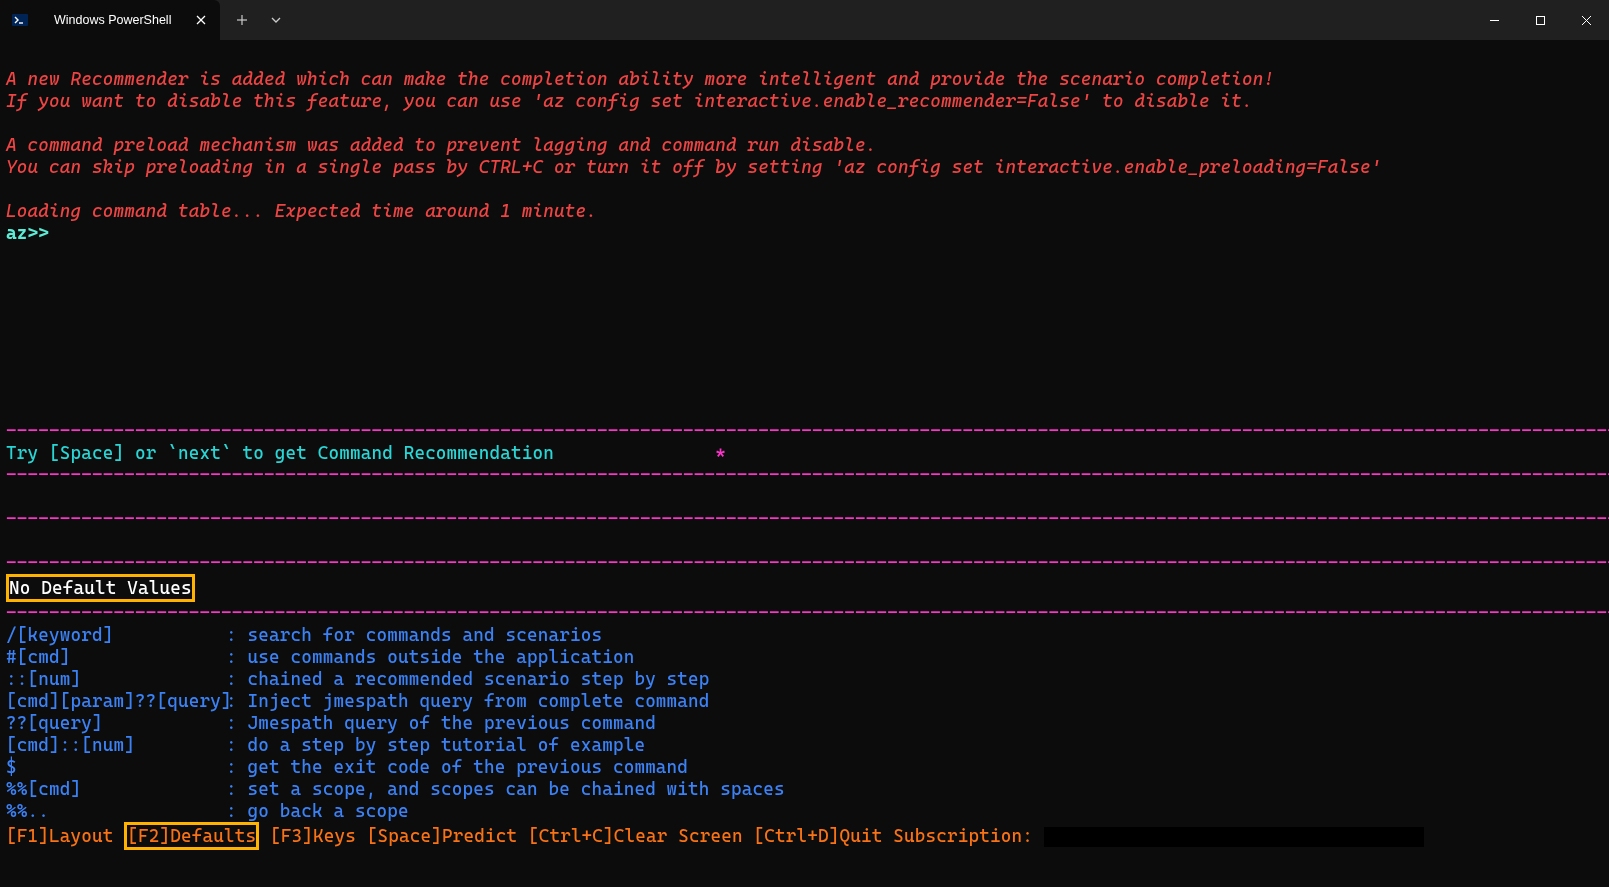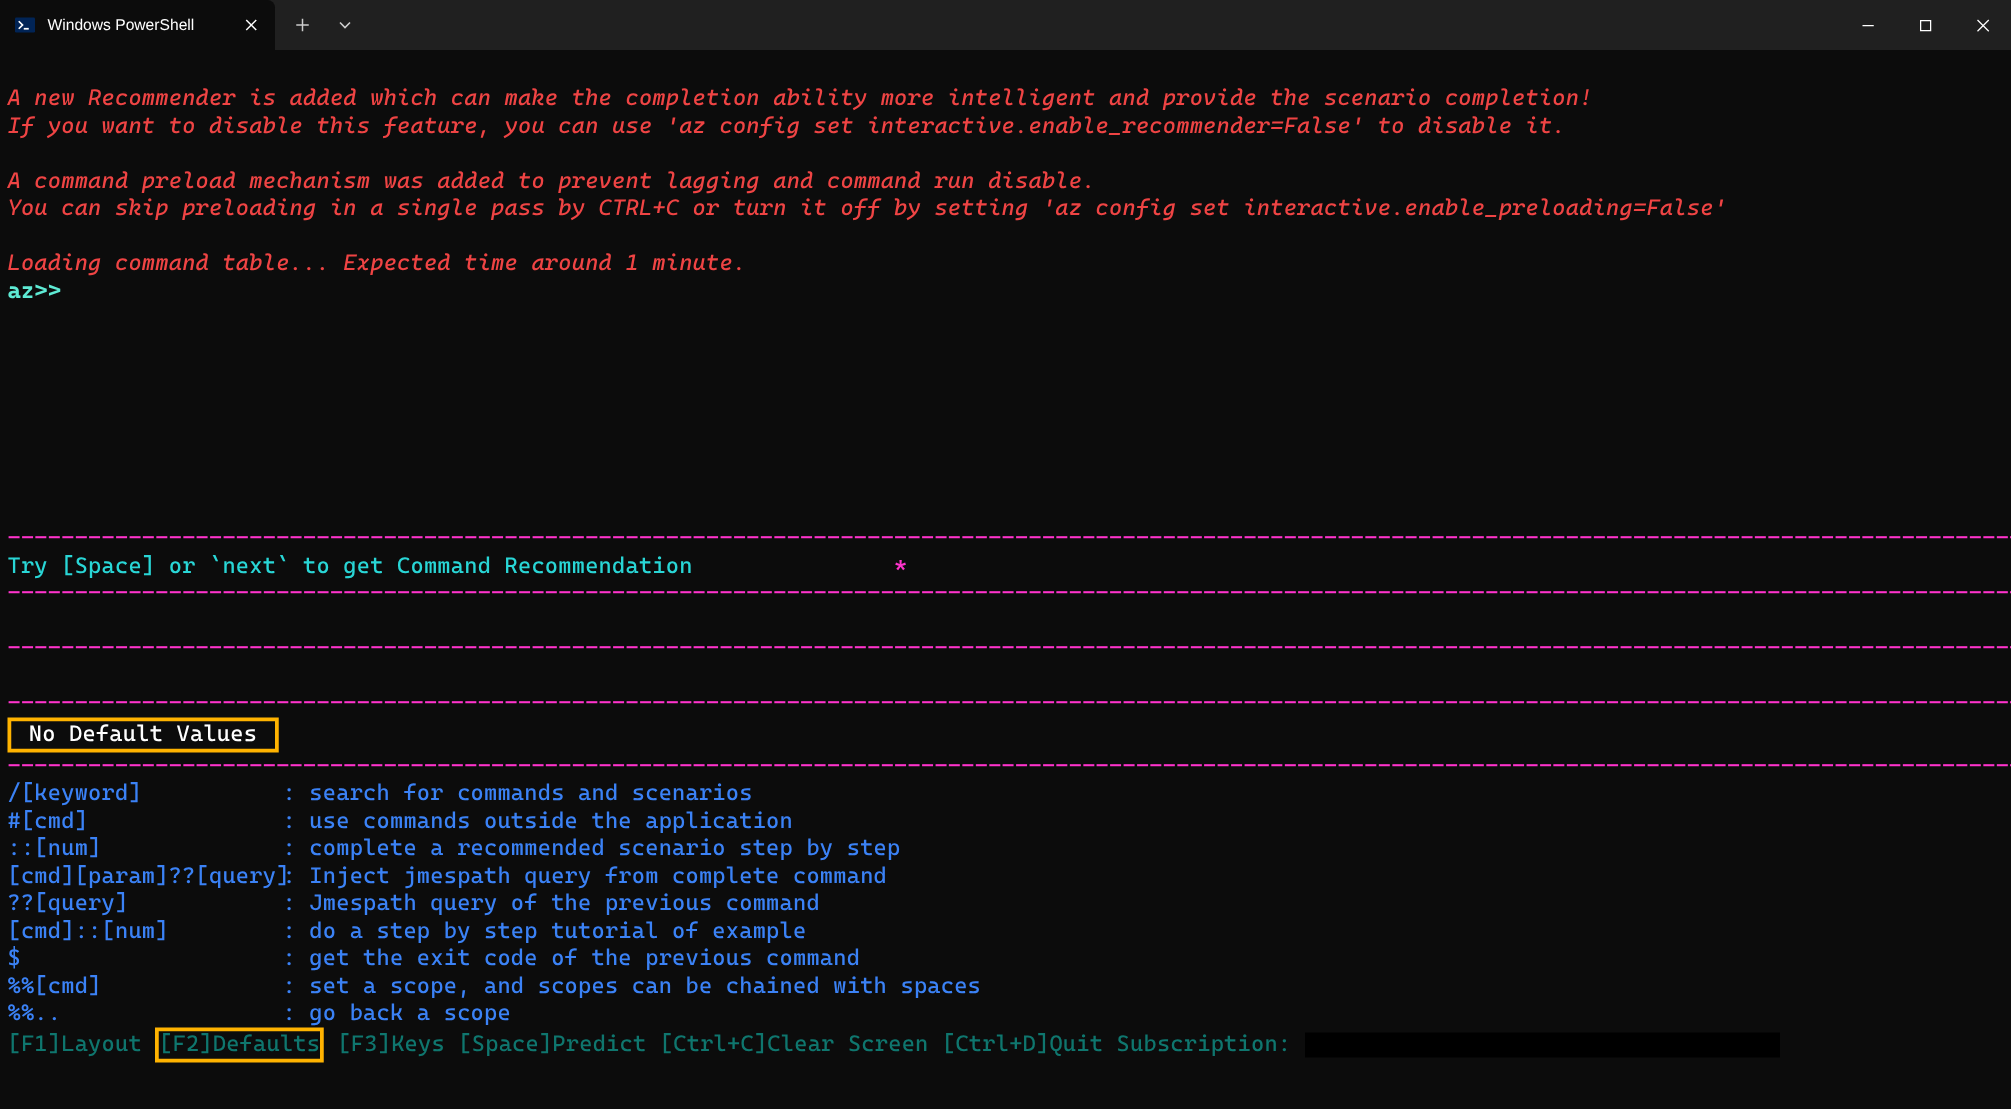--- a/index.html
+++ b/index.html
@@ -34,20 +34,21 @@
   height: 16px;
   display: flex;
   align-items: center;
   justify-content: center;
 }
 .tab-title {
   color: #ffffff;
   font-family: 'Segoe UI', sans-serif;
   font-size: 12.5px;
   flex: 1;
+  margin-left: 16px;
 }
 .tab-close {
   width: 18px;
   height: 18px;
   display: flex;
   align-items: center;
   justify-content: center;
   color: #ffffff;
   font-size: 13px;
   border-radius: 3px;
@@ -88,25 +89,25 @@
 .line-blue { color: #ef4444; font-style: italic; }
 .line-cyan { color: #29d6d6; }
 .line-magenta { color: #ff33cc; }
 .prompt-magenta { color: #5eead4; font-weight: bold; }
 .highlight-box {
   border: 3px solid #ffb300;
   display: inline-block;
 }
 .no-default-text {
   color: #ffffff;
-  padding: 0 14px;
+  padding: 0 0;
 }
 .help-row { color: #3b82f6; }
 .help-key { display: inline-block; width: 220px; }
-.footer-row { color: #0f766e; position: relative; }
+.footer-row { color: #f97316; position: relative; }
 .footer-f2 {
   border: 3px solid #ffb300;
   display: inline-block;
 }
 .black-censor {
   display: inline-block;
   background: #000000;
   width: 380px;
   height: 20px;
   vertical-align: middle;
@@ -188,21 +189,21 @@
 <span class="line-cyan">Try [Space] or `next` to get Command Recommendation</span>               <span class="hint-star">*</span>
 <span class="line-magenta">-----------------------------------------------------------------------------------------------------------------------------------------------------------------</span>
 
 <span class="line-magenta">-----------------------------------------------------------------------------------------------------------------------------------------------------------------</span>
 
 <span class="line-magenta">-----------------------------------------------------------------------------------------------------------------------------------------------------------------</span>
 <span class="highlight-box"><span class="no-default-text">No Default Values</span></span>
 <span class="line-magenta">-----------------------------------------------------------------------------------------------------------------------------------------------------------------</span>
 <span class="help-row"><span class="help-key">/[keyword]</span><span>: search for commands and scenarios</span></span>
 <span class="help-row"><span class="help-key">#[cmd]</span><span>: use commands outside the application</span></span>
-<span class="help-row"><span class="help-key">::[num]</span><span>: complete a recommended scenario step by step</span></span>
+<span class="help-row"><span class="help-key">::[num]</span><span>: chained a recommended scenario step by step</span></span>
 <span class="help-row"><span class="help-key">[cmd][param]??[query]</span><span>: Inject jmespath query from complete command</span></span>
 <span class="help-row"><span class="help-key">??[query]</span><span>: Jmespath query of the previous command</span></span>
 <span class="help-row"><span class="help-key">[cmd]::[num]</span><span>: do a step by step tutorial of example</span></span>
 <span class="help-row"><span class="help-key">$</span><span>: get the exit code of the previous command</span></span>
 <span class="help-row"><span class="help-key">%%[cmd]</span><span>: set a scope, and scopes can be chained with spaces</span></span>
 <span class="help-row"><span class="help-key">%%..</span><span>: go back a scope</span></span>
 <span class="footer-row"><span>[F1]Layout</span> <span class="footer-f2"><span>[F2]Defaults</span></span> <span>[F3]Keys</span> <span>[Space]Predict</span> <span>[Ctrl+C]Clear Screen</span> <span>[Ctrl+D]Quit</span> <span>Subscription:</span> <span class="black-censor"></span></span>
 </div>
 
 </body></html>

